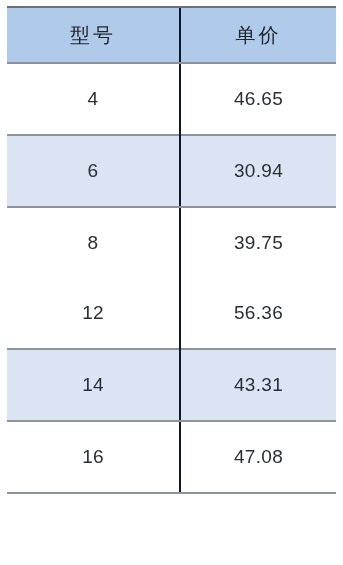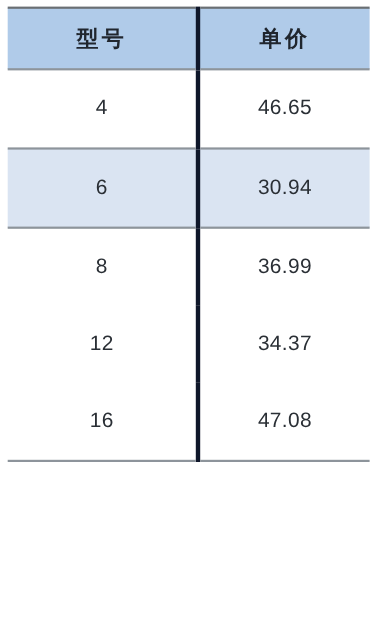--- a/index.html
+++ b/index.html
@@ -36,21 +36,21 @@
   
   .price-table thead tr th {
     border-top: 2px solid #6a6f73;
   }
 
   .price-table th {
     height: 54px;
     background: #b0cbe9;
     color: #20262e;
     font-size: 20px;
-    font-weight: bold;
+    font-weight: normal;
     text-align: center;
     vertical-align: middle;
     letter-spacing: 3px;
     border-bottom: 2px solid #8d949b;
     padding: 0;
   }
 
   .price-table td {
     height: 70px;
     font-size: 19px;
@@ -70,21 +70,21 @@
   }
 
   
   .price-table tr.last-row td {
     border-bottom: 2px solid #8d949b;
   }
 
   
   .price-table th.col-sep,
   .price-table td.col-sep {
-    border-left: 4px solid #0f172a;
+    border-left: 2px solid #0f172a;
   }
 </style>
 </head>
 <body>
 
 <div class="sheet">
   <table class="price-table">
     <colgroup>
       <col class="col-model">
       <col class="col-price">
@@ -99,25 +99,29 @@
       <tr>
         <td>4</td>
         <td class="col-sep">46.65</td>
       </tr>
       <tr class="shaded">
         <td>6</td>
         <td class="col-sep">30.94</td>
       </tr>
       <tr>
         <td>8</td>
-        <td class="col-sep">36.99</td>
+        <td class="col-sep">39.75</td>
       </tr>
       <tr>
         <td>12</td>
-        <td class="col-sep">34.37</td>
+        <td class="col-sep">56.36</td>
+      </tr>
+      <tr class="shaded">
+        <td>14</td>
+        <td class="col-sep">43.31</td>
       </tr>
       <tr class="last-row">
         <td>16</td>
         <td class="col-sep">47.08</td>
       </tr>
     </tbody>
   </table>
 </div>
 
 </body></html>

